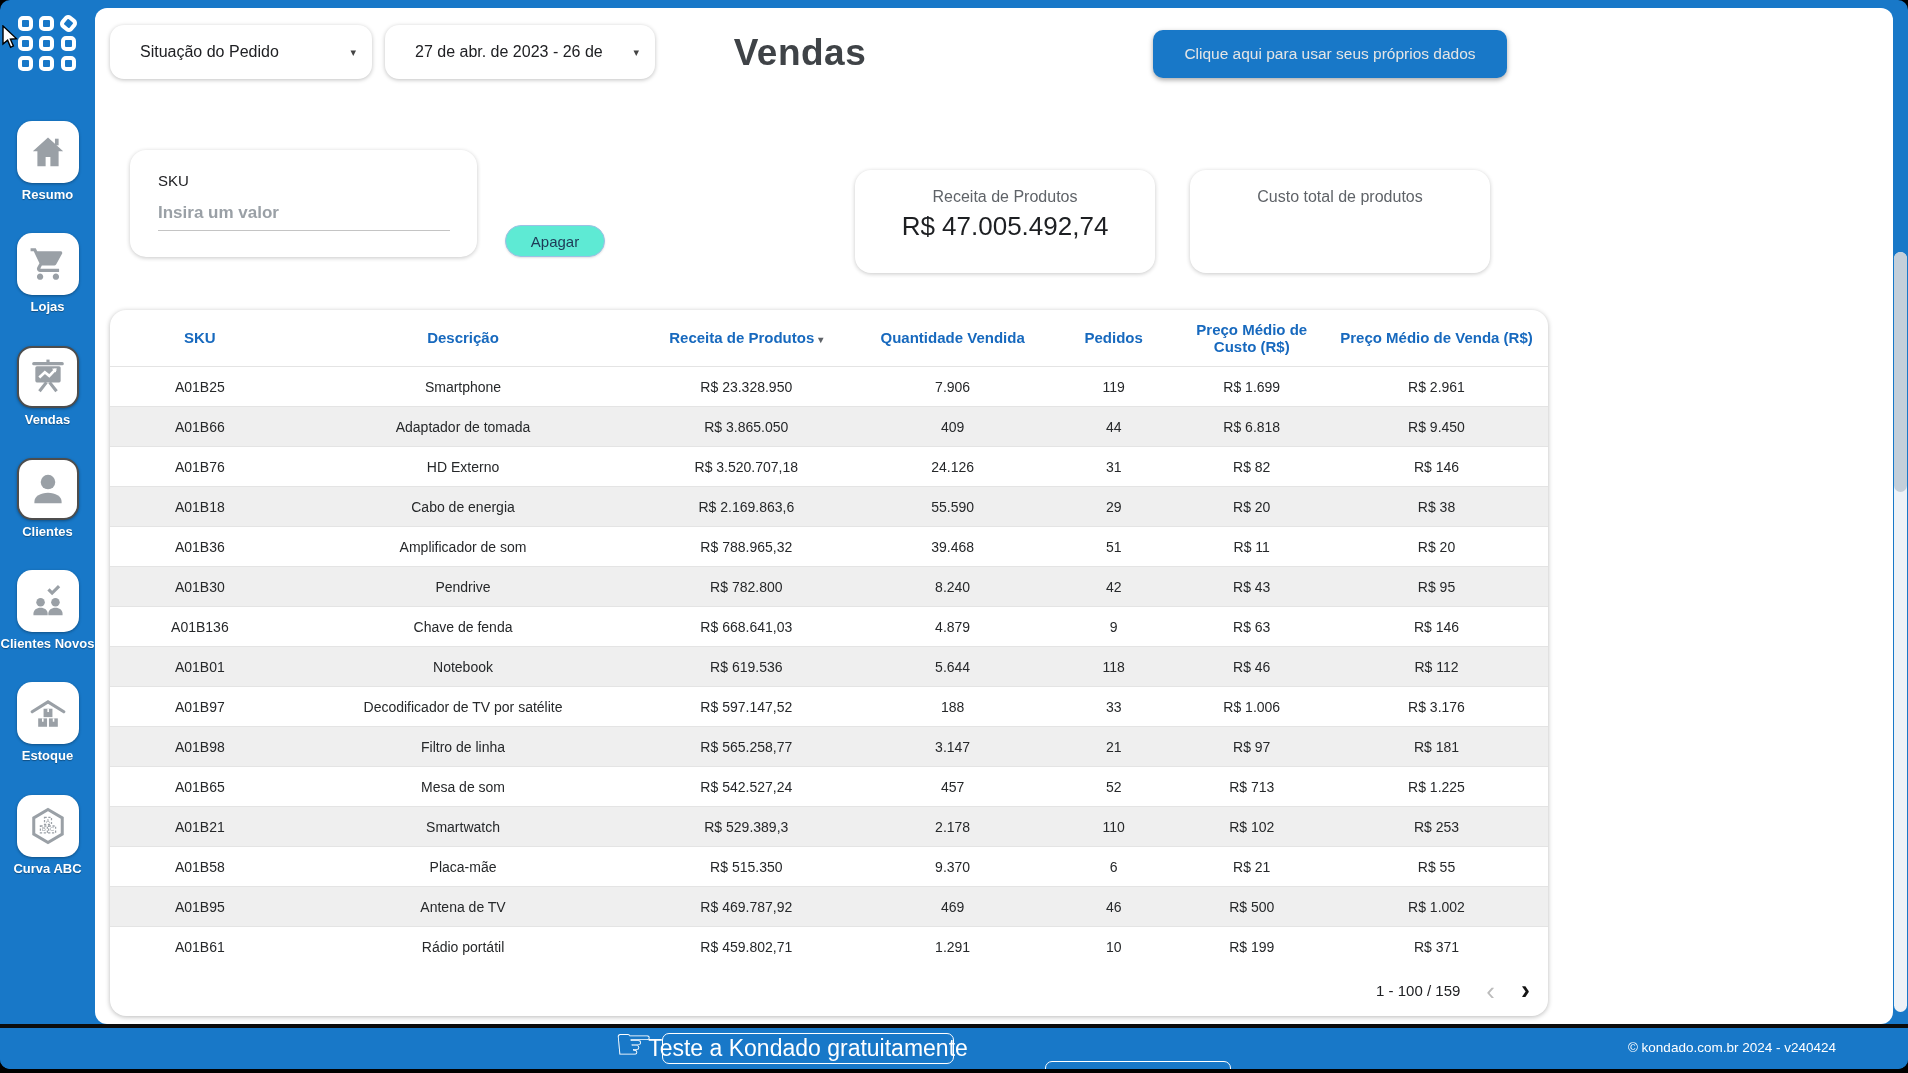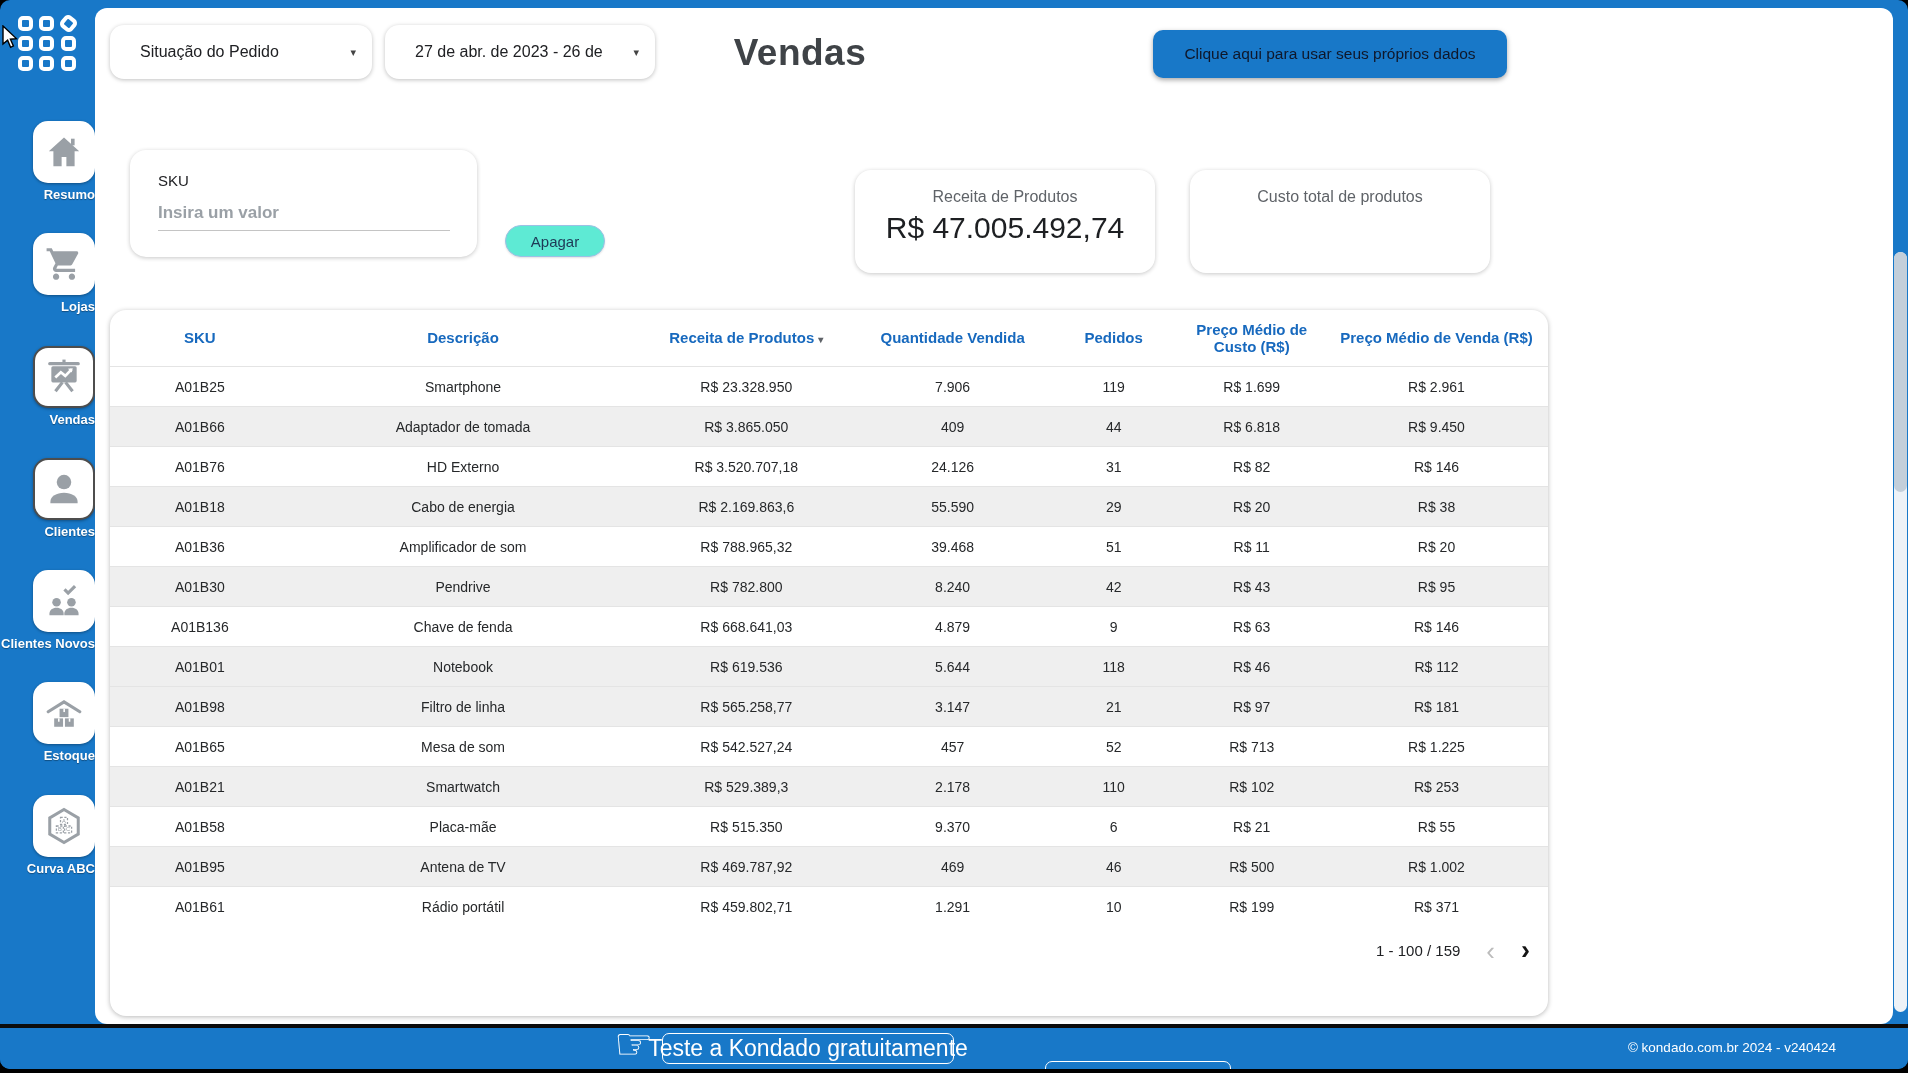--- a/index.html
+++ b/index.html
@@ -11,21 +11,21 @@
   .window {
     position:absolute; left:0; top:0; width:1908px; height:1069px;
     background:#1878c8; border-radius:10px; overflow:hidden;
   }
   
   .sidebar { position:absolute; left:0; top:0; width:95px; height:1024px; }
   .logo { margin:16px auto 0; width:60px; display:grid; grid-template-columns:repeat(3,1fr); gap:5px; }
   .logo span { width:15px; height:15px; border:4.5px solid #fff; border-radius:5px; display:block; }
   .logo span:nth-child(3) { transform:rotate(40deg); }
   .nav { display:flex; flex-direction:column; align-items:center; margin-top:50px; }
-  .nav-item { display:flex; flex-direction:column; align-items:flex-end; width:95px; margin-bottom:31px; cursor:pointer; }
+  .nav-item { display:flex; flex-direction:column; align-items:center; width:95px; margin-bottom:31px; cursor:pointer; }
   .tile {
     width:62px; height:62px; background:#fff; border-radius:15px;
     display:flex; align-items:center; justify-content:center;
     box-shadow:0 1px 3px rgba(0,0,0,.35);
   }
   .tile.bordered { border:2.5px solid #4d4d4d; }
   .tile svg { width:38px; height:38px; }
   .nav-label {
     color:#fff; font-weight:700; font-size:13px; margin-top:5px;
     text-align:center; line-height:1.1; text-shadow:0 1px 1px rgba(0,0,0,.35);
@@ -43,21 +43,21 @@
   }
   .chip .caret { font-size:11px; color:#444; margin-left:12px; }
   .chip-status { left:15px; width:262px; }
   .chip-date   { left:290px; width:270px; }
   .page-title {
     position:absolute; left:540px; top:24px; width:330px; text-align:center;
     font-size:37px; font-weight:700; color:#3f4347; letter-spacing:.5px;
   }
   .cta-btn {
     position:absolute; left:1058px; top:22px; width:354px; height:48px;
-    background:#1878c8; border-radius:10px; color:#0f172a; font-size:15.5px;
+    background:#1878c8; border-radius:10px; color:#e5e5e5; font-size:15.5px;
     display:flex; align-items:center; justify-content:center;
     box-shadow:0 2px 5px rgba(0,0,0,.35); cursor:pointer;
   }
   .sku-card {
     position:absolute; left:35px; top:142px; width:347px; height:107px;
     background:#fff; border-radius:16px; box-shadow:0 1px 4px rgba(0,0,0,.22);
     padding:22px 28px 0 28px;
   }
   .sku-label { font-size:15px; color:#202124; }
   .sku-input {
@@ -72,21 +72,21 @@
     background:#5eead4; border:1px solid #9cc0e5; border-radius:16px;
     display:flex; align-items:center; justify-content:center;
     font-size:15px; color:#1e3a56; cursor:pointer; box-shadow:0 1px 2px rgba(0,0,0,.12);
   }
   .kpi {
     position:absolute; top:162px; width:300px; height:103px; background:#fff;
     border-radius:16px; box-shadow:0 1px 4px rgba(0,0,0,.22); text-align:center;
   }
   .kpi-1 { left:760px; } .kpi-2 { left:1095px; }
   .kpi-label { margin-top:18px; font-size:16px; color:#5f6368; }
-  .kpi-value { margin-top:5px; font-size:30px; color:#1d1f22; }
+  .kpi-value { margin-top:5px; font-size:26px; color:#1d1f22; }
   
   .table-card {
     position:absolute; left:15px; top:302px; width:1438px; height:706px;
     background:#fff; border-radius:16px; box-shadow:0 1px 5px rgba(0,0,0,.28);
     overflow:hidden;
   }
   .tgrid { display:grid; grid-template-columns:12.5% 24.1% 15.3% 13.4% 9% 10.2% 15.5%; }
   .thead { height:56px; align-items:center; }
   .thead .hcell {
     text-align:center; color:#1769be; font-weight:700; font-size:15px; line-height:1.15;
@@ -327,20 +327,29 @@
           </div>
           <div class="tgrid trow stripe">
             <div class="tcell">A01B01</div>
             <div class="tcell">Notebook</div>
             <div class="tcell">R$ 619.536</div>
             <div class="tcell">5.644</div>
             <div class="tcell">118</div>
             <div class="tcell">R$ 46</div>
             <div class="tcell">R$ 112</div>
           </div>
+          <div class="tgrid trow">
+            <div class="tcell">A01B97</div>
+            <div class="tcell">Decodificador de TV por satélite</div>
+            <div class="tcell">R$ 597.147,52</div>
+            <div class="tcell">188</div>
+            <div class="tcell">33</div>
+            <div class="tcell">R$ 1.006</div>
+            <div class="tcell">R$ 3.176</div>
+          </div>
           <div class="tgrid trow stripe">
             <div class="tcell">A01B98</div>
             <div class="tcell">Filtro de linha</div>
             <div class="tcell">R$ 565.258,77</div>
             <div class="tcell">3.147</div>
             <div class="tcell">21</div>
             <div class="tcell">R$ 97</div>
             <div class="tcell">R$ 181</div>
           </div>
           <div class="tgrid trow">

